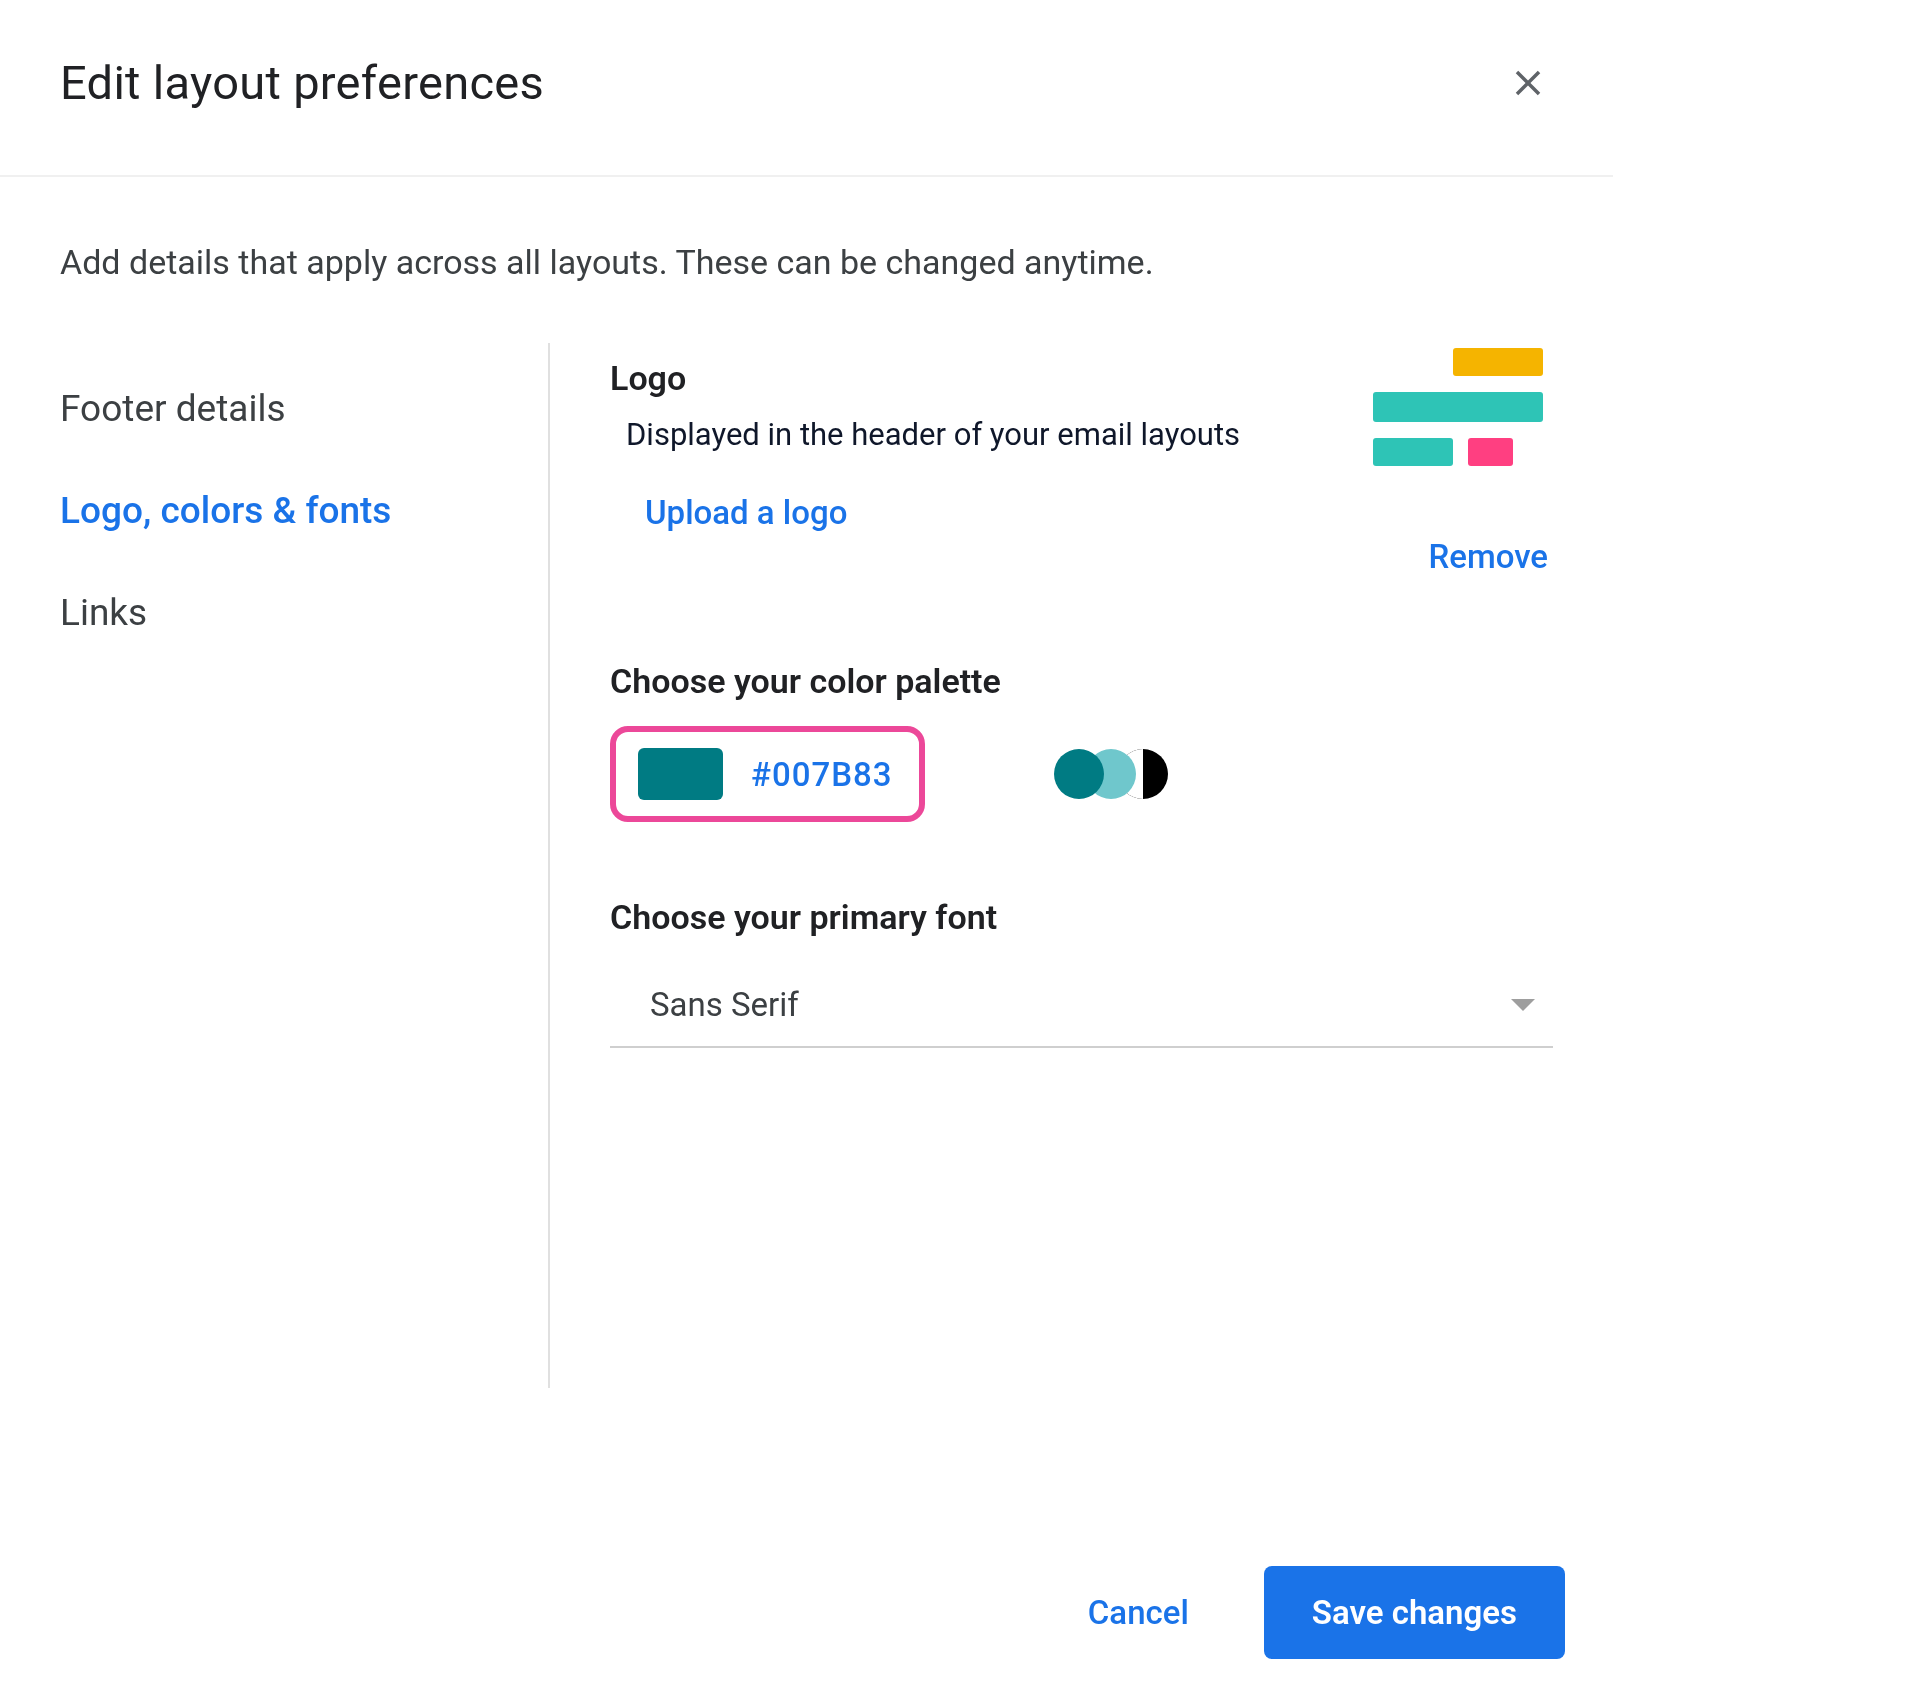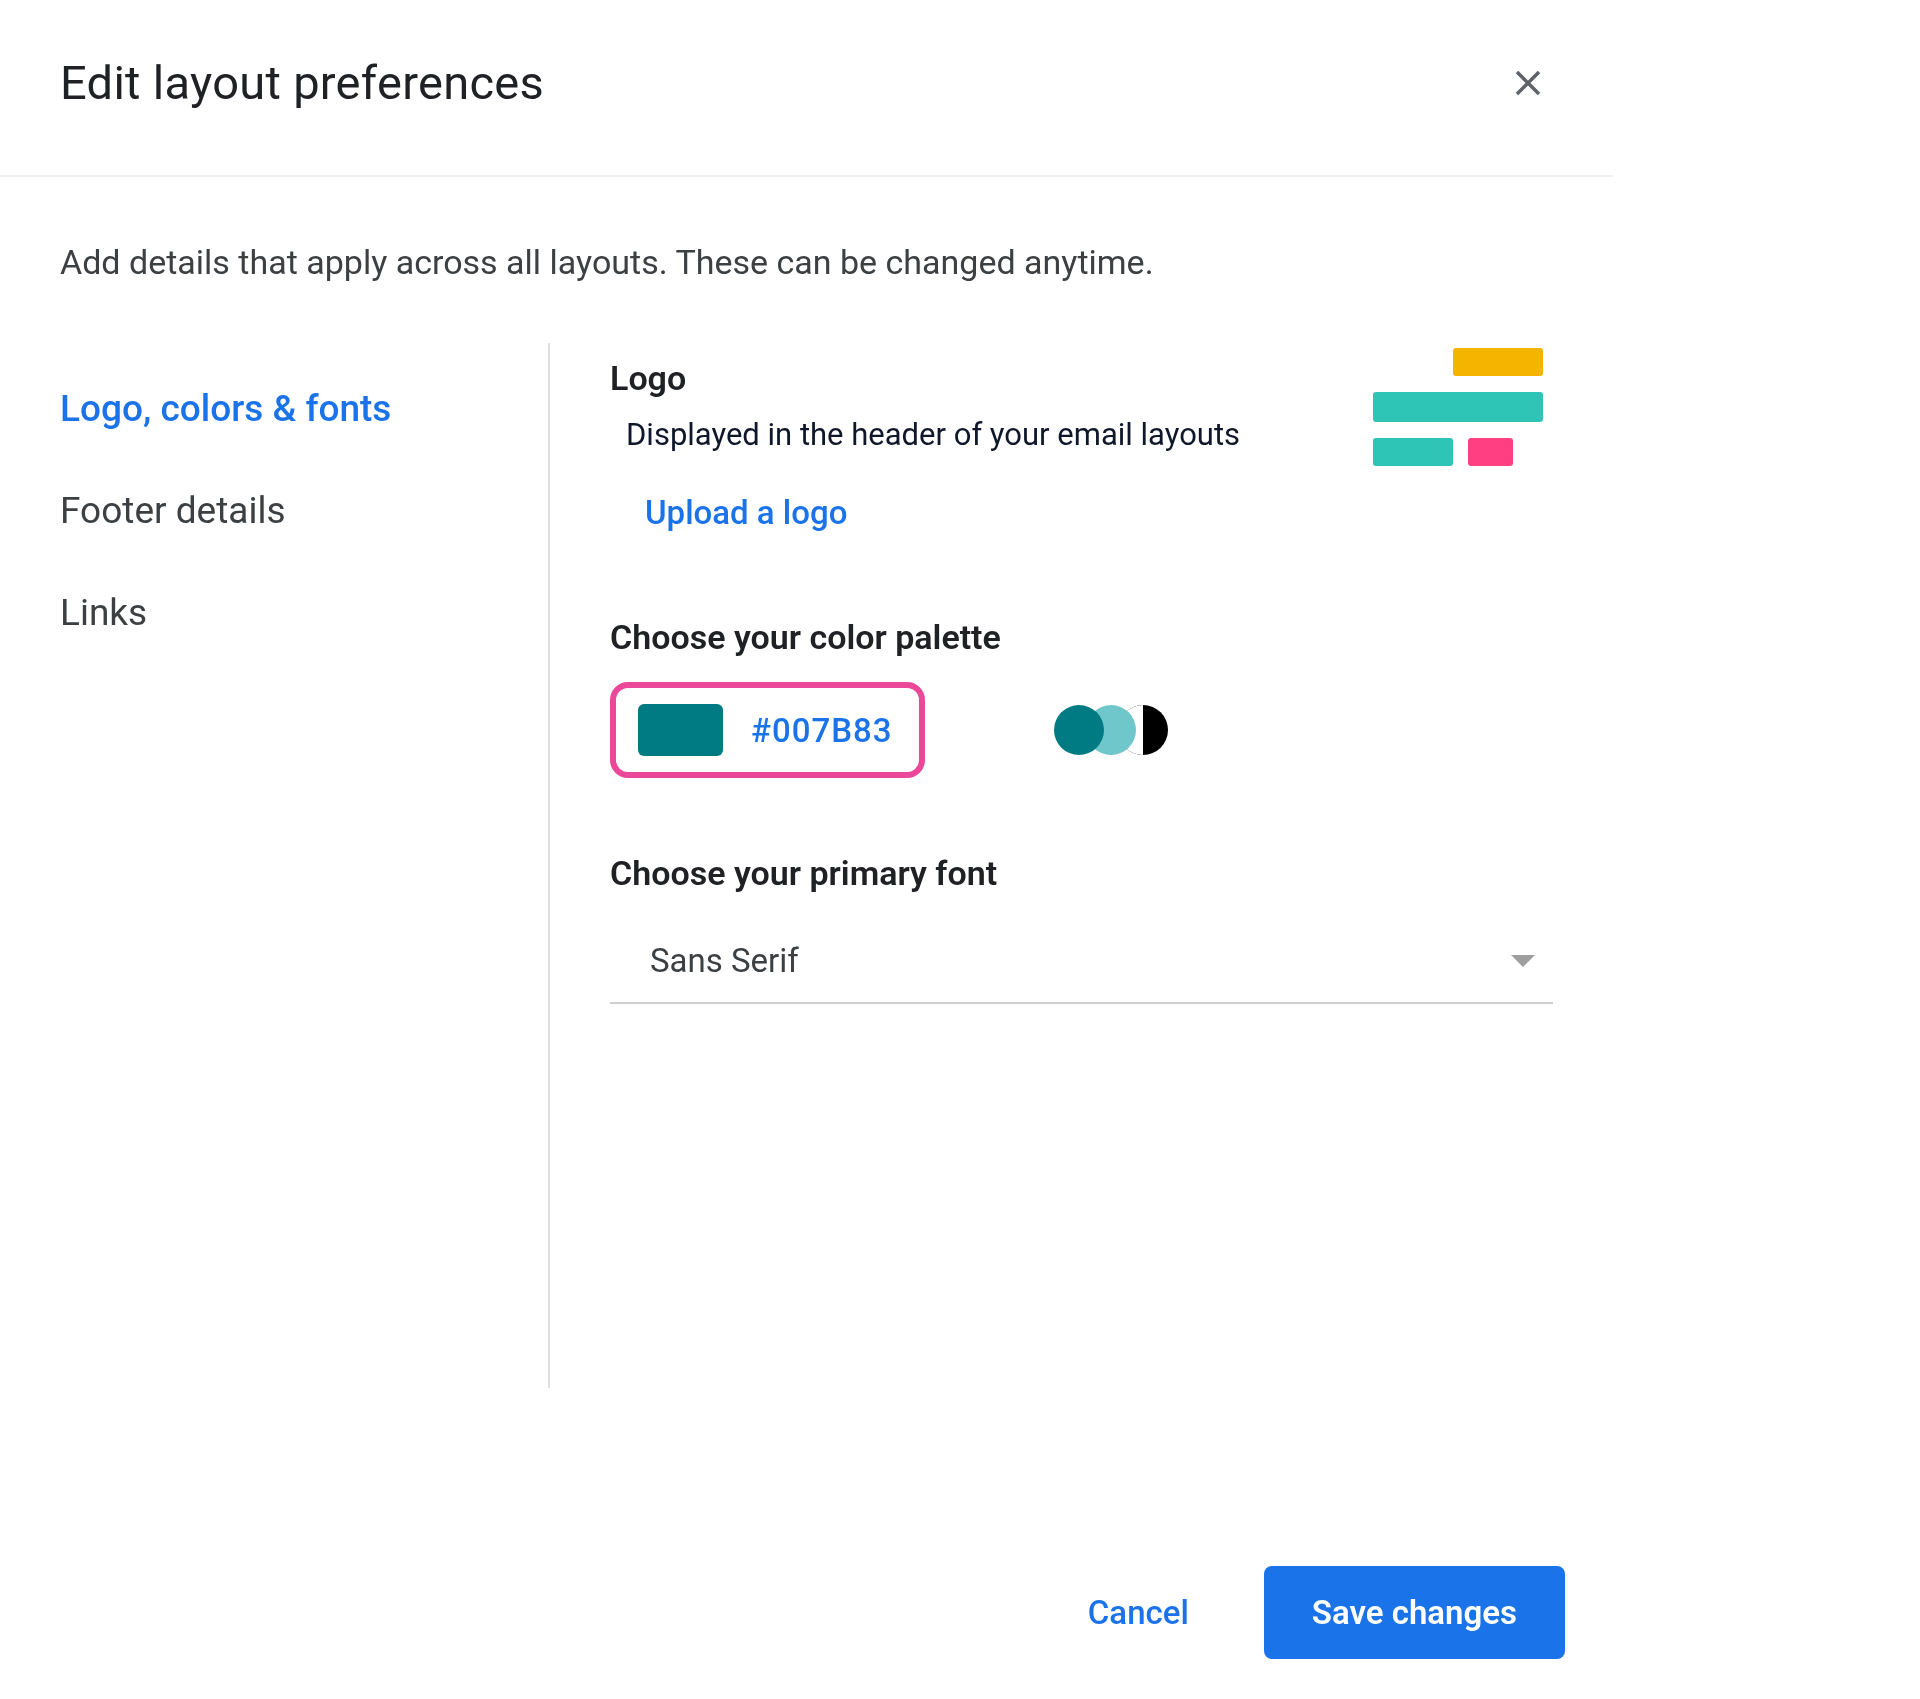--- a/index.html
+++ b/index.html
@@ -234,25 +234,25 @@
           <path fill="currentColor" d="M19 6.41 17.59 5 12 10.59 6.41 5 5 6.41 10.59 12 5 17.59 6.41 19 12 13.41 17.59 19 19 17.59 13.41 12z"></path>
         </svg>
     </div>
   </div>
 
   <div class="intro">Add details that apply across all layouts. These can be changed anytime.</div>
 
   <div class="body-row">
 
     <div class="sidebar">
+      <div class="sidebar-item">
+        <span>Footer details</span>
+      </div>
       <div class="sidebar-item active">
         <span>Logo, colors &amp; fonts</span>
-      </div>
-      <div class="sidebar-item">
-        <span>Footer details</span>
       </div>
       <div class="sidebar-item">
         <span>Links</span>
       </div>
     </div>
 
     <div class="content">
 
       <div class="logo-row">
         <div class="logo-left">
@@ -260,20 +260,21 @@
           <div class="section-sub">Displayed in the header of your email layouts</div>
           <div class="upload-link">Upload a logo</div>
         </div>
         <div class="logo-preview-block">
           <svg class="logo-svg" viewBox="0 0 175 125">
             <rect x="80" y="0" width="90" height="28" rx="3" fill="#f5b400"></rect>
             <rect x="0" y="44" width="170" height="30" rx="3" fill="#2ec4b6"></rect>
             <rect x="0" y="90" width="80" height="28" rx="3" fill="#2ec4b6"></rect>
             <rect x="95" y="90" width="45" height="28" rx="3" fill="#ff3f81"></rect>
           </svg>
+          <div><span class="remove-link">Remove</span></div>
         </div>
       </div>
 
       <div class="section-heading" style="margin-top:85px;">Choose your color palette</div>
       <div class="color-row">
         <div class="color-chip">
           <div class="swatch"></div>
           <span class="hex-text">#007B83</span>
         </div>
         <div class="palette-preview">

